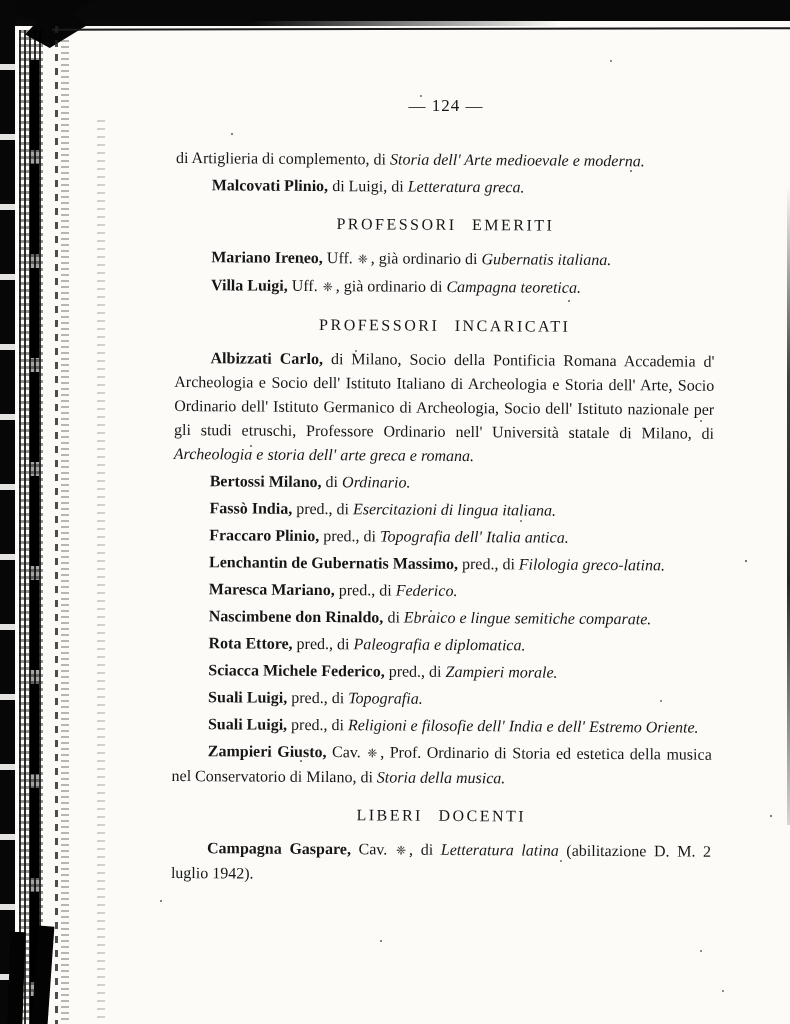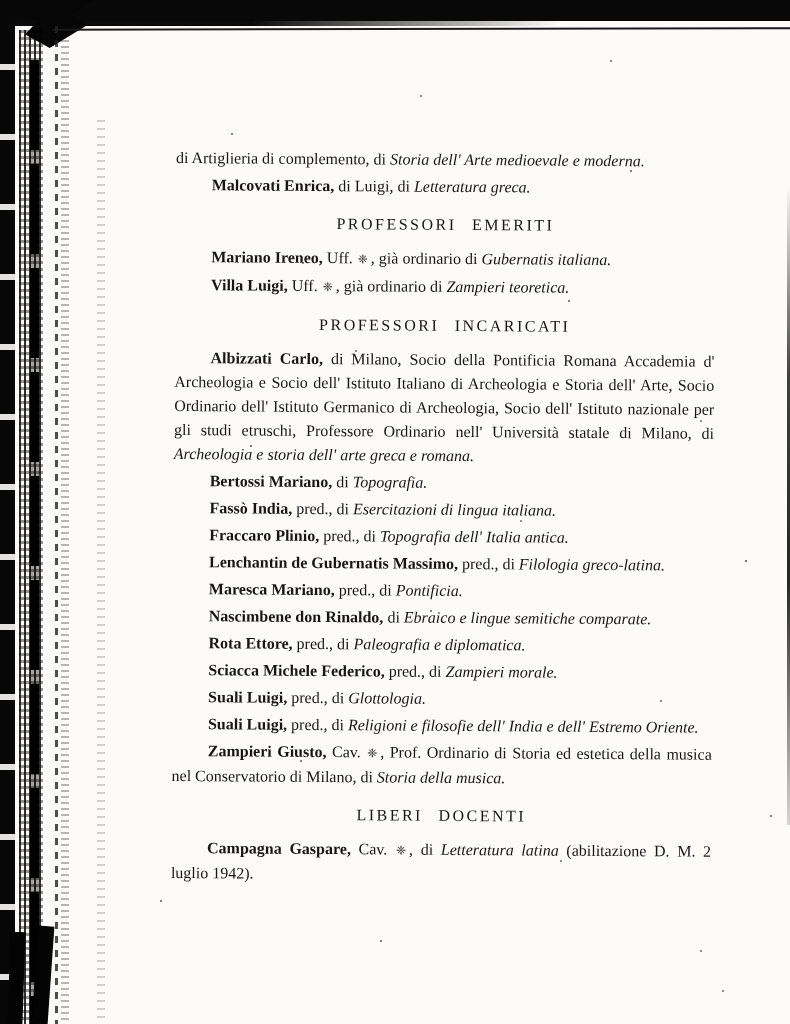--- a/index.html
+++ b/index.html
@@ -73,35 +73,36 @@
   <div class="gutter-band"></div>
   <div class="gutter-core"></div>
   <div class="gutter-dash"></div>
   <div class="gutter-speck"></div>
   <div class="gutter-faint"></div>
   <div class="bl-bar-1"></div>
   <div class="bl-bar-2"></div>
   <div class="right-sliver"></div>
   <div class="speckles"></div>
 
+  <div class="pagenum">— 124 —</div>
   <div class="text-column">
       <p class="para"><span class="seg regular">di Artiglieria di complemento, di </span><span class="seg italic">Storia dell' Arte medioevale e moderna.</span></p>
-      <p class="para indent"><span class="seg bold">Malcovati Enrica,</span><span class="seg regular"> di Luigi, di </span><span class="seg italic">Letteratura greca.</span></p>
+      <p class="para indent"><span class="seg bold">Malcovati Plinio,</span><span class="seg regular"> di Luigi, di </span><span class="seg italic">Letteratura greca.</span></p>
       <h2 class="heading">PROFESSORI EMERITI</h2>
       <p class="para indent"><span class="seg bold">Mariano Ireneo,</span><span class="seg regular"> Uff. </span><span class="medal">❈</span><span class="seg regular">, già ordinario di </span><span class="seg italic">Gubernatis italiana.</span></p>
-      <p class="para indent"><span class="seg bold">Villa Luigi,</span><span class="seg regular"> Uff. </span><span class="medal">❈</span><span class="seg regular">, già ordinario di </span><span class="seg italic">Zampieri teoretica.</span></p>
+      <p class="para indent"><span class="seg bold">Villa Luigi,</span><span class="seg regular"> Uff. </span><span class="medal">❈</span><span class="seg regular">, già ordinario di </span><span class="seg italic">Campagna teoretica.</span></p>
       <h2 class="heading">PROFESSORI INCARICATI</h2>
       <p class="para indent"><span class="seg bold">Albizzati Carlo,</span><span class="seg regular"> di Milano, Socio della Pontificia Romana Accademia d' Archeologia e Socio dell' Istituto Italiano di Archeologia e Storia dell' Arte, Socio Ordinario dell' Istituto Germanico di Archeologia, Socio dell' Istituto nazionale per gli studi etruschi, Professore Ordinario nell' Università statale di Milano, di </span><span class="seg italic">Archeologia e storia dell' arte greca e romana.</span></p>
-      <p class="para indent"><span class="seg bold">Bertossi Mariano,</span><span class="seg regular"> di </span><span class="seg italic">Topografia.</span></p>
+      <p class="para indent"><span class="seg bold">Bertossi Milano,</span><span class="seg regular"> di </span><span class="seg italic">Ordinario.</span></p>
       <p class="para indent"><span class="seg bold">Fassò India,</span><span class="seg regular"> pred., di </span><span class="seg italic">Esercitazioni di lingua italiana.</span></p>
       <p class="para indent"><span class="seg bold">Fraccaro Plinio,</span><span class="seg regular"> pred., di </span><span class="seg italic">Topografia dell' Italia antica.</span></p>
       <p class="para indent"><span class="seg bold">Lenchantin de Gubernatis Massimo,</span><span class="seg regular"> pred., di </span><span class="seg italic">Filologia greco-latina.</span></p>
-      <p class="para indent"><span class="seg bold">Maresca Mariano,</span><span class="seg regular"> pred., di </span><span class="seg italic">Pontificia.</span></p>
+      <p class="para indent"><span class="seg bold">Maresca Mariano,</span><span class="seg regular"> pred., di </span><span class="seg italic">Federico.</span></p>
       <p class="para indent"><span class="seg bold">Nascimbene don Rinaldo,</span><span class="seg regular"> di </span><span class="seg italic">Ebraico e lingue semitiche comparate.</span></p>
       <p class="para indent"><span class="seg bold">Rota Ettore,</span><span class="seg regular"> pred., di </span><span class="seg italic">Paleografia e diplomatica.</span></p>
       <p class="para indent"><span class="seg bold">Sciacca Michele Federico,</span><span class="seg regular"> pred., di </span><span class="seg italic">Zampieri morale.</span></p>
-      <p class="para indent"><span class="seg bold">Suali Luigi,</span><span class="seg regular"> pred., di </span><span class="seg italic">Glottologia.</span></p>
+      <p class="para indent"><span class="seg bold">Suali Luigi,</span><span class="seg regular"> pred., di </span><span class="seg italic">Topografia.</span></p>
       <p class="para indent"><span class="seg bold">Suali Luigi,</span><span class="seg regular"> pred., di </span><span class="seg italic">Religioni e filosofie dell' India e dell' Estremo Oriente.</span></p>
       <p class="para indent"><span class="seg bold">Zampieri Giusto,</span><span class="seg regular"> Cav. </span><span class="medal">❈</span><span class="seg regular">, Prof. Ordinario di Storia ed estetica della musica nel Conservatorio di Milano, di </span><span class="seg italic">Storia della musica.</span></p>
       <h2 class="heading">LIBERI DOCENTI</h2>
       <p class="para indent"><span class="seg bold">Campagna Gaspare,</span><span class="seg regular"> Cav. </span><span class="medal">❈</span><span class="seg regular">, di </span><span class="seg italic">Letteratura latina</span><span class="seg regular"> (abilitazione D. M. 2 luglio 1942).</span></p>
     </div>
 </div>
 
 </body></html>

